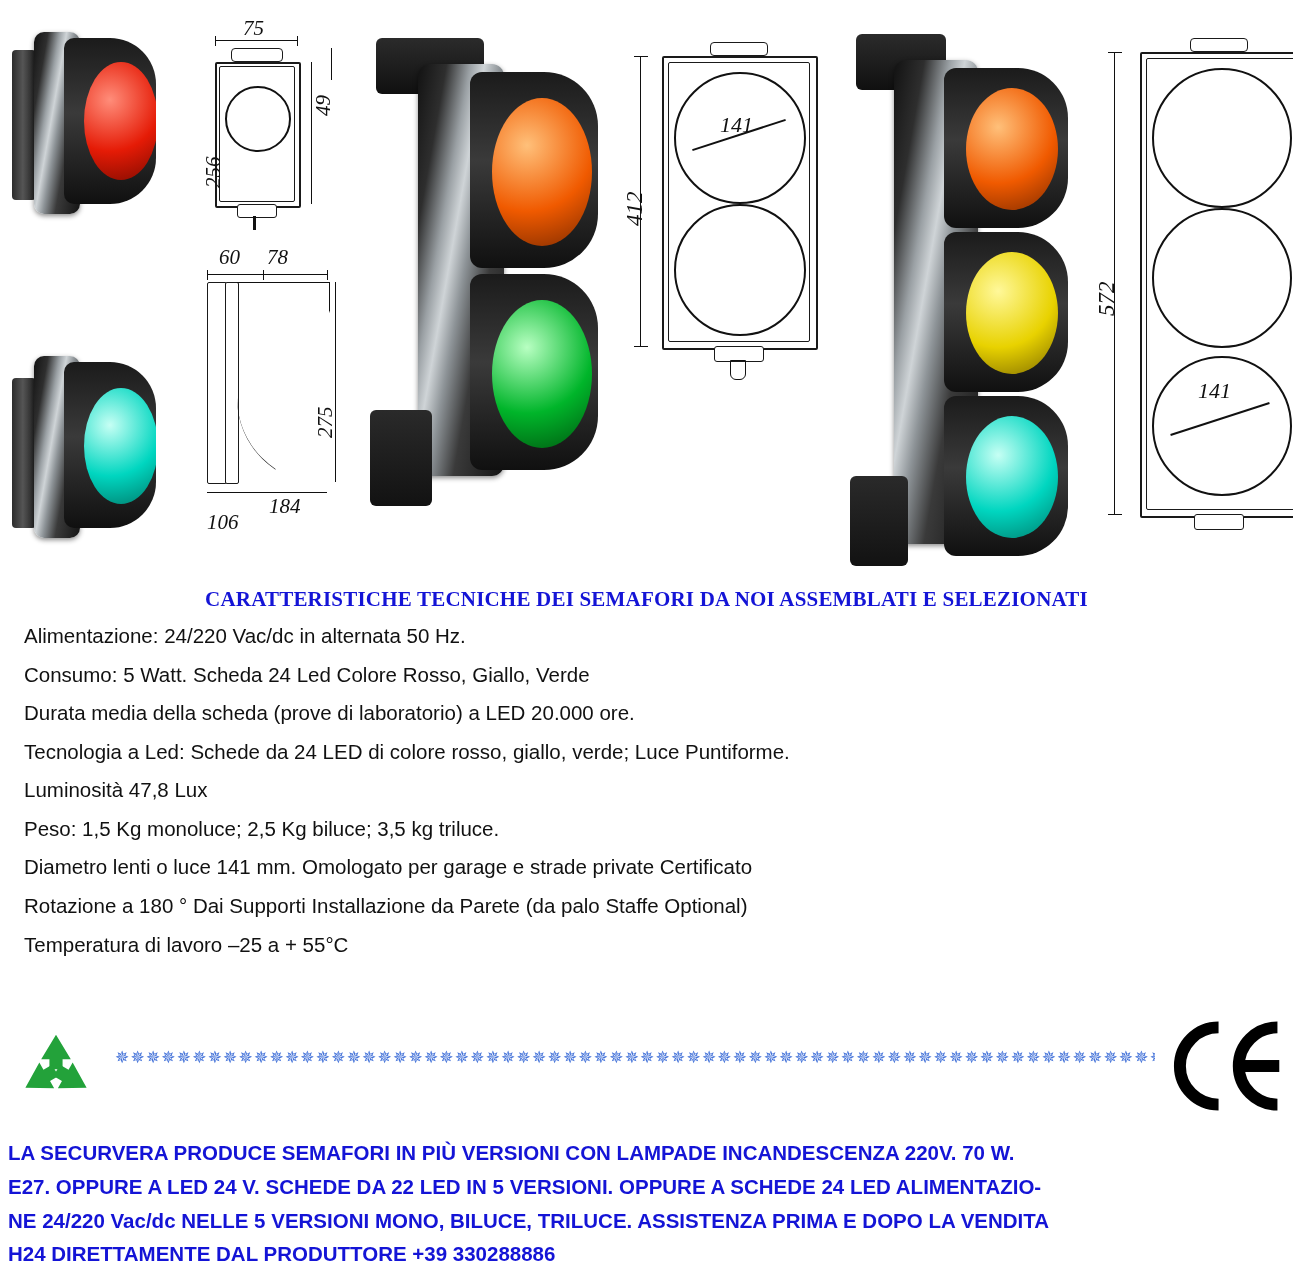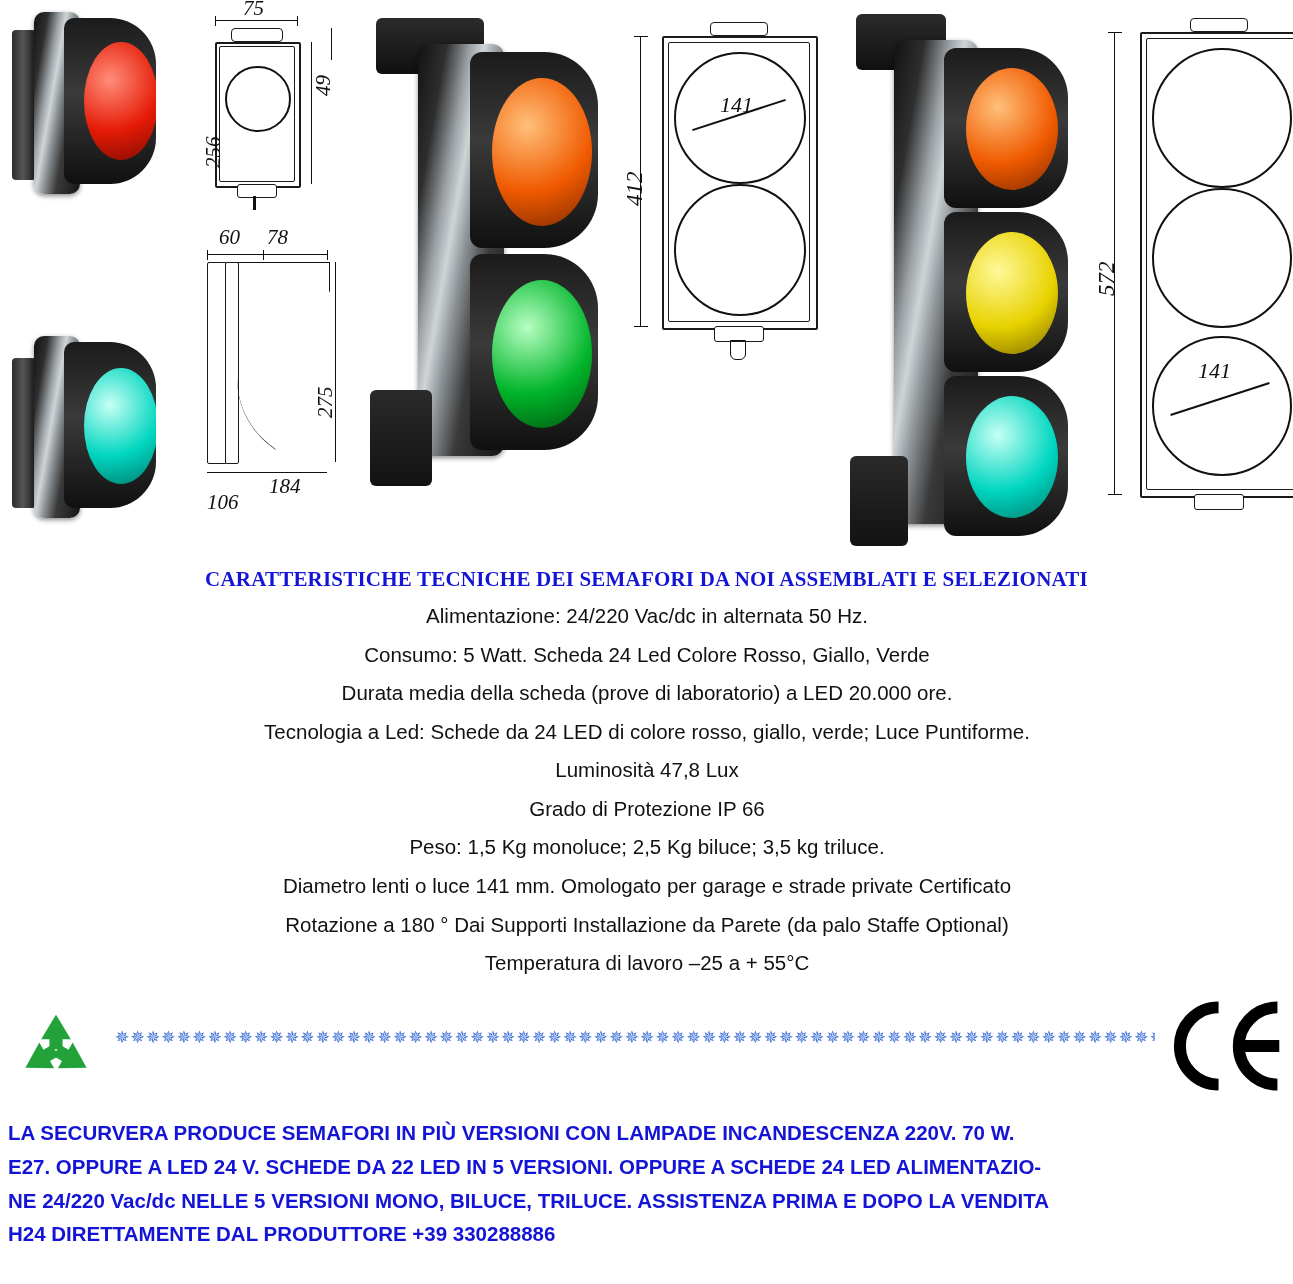--- a/index.html
+++ b/index.html
@@ -4,21 +4,21 @@
 <style>
   html,body{margin:0;padding:0;}
   body{
     width:1293px;height:1284px;background:#ffffff;
     font-family:"Liberation Sans", sans-serif;
     position:relative;overflow:hidden;
   }
   .sheet{position:relative;width:1293px;height:1284px;}
 
   
-  .images{position:relative;height:560px;width:1293px;}
+  .images{position:relative;height:560px;width:1293px;margin-top:20px;}
 
   
   .tl{position:absolute;}
   .bracket{
     position:absolute;left:0;top:0;width:26px;height:100%;
     background:linear-gradient(90deg,#2c2c2c,#555 45%,#1d1d1d);
     border-radius:3px;
   }
   .housing{
     position:absolute;border-radius:10px;
@@ -55,21 +55,21 @@
   .line{position:absolute;background:#111;}
   .vline{width:1px;}
   .hline{height:1px;}
 
   
   .title{
     position:absolute;top:567px;left:0;width:1293px;text-align:center;
     color:#1414d6;font-weight:bold;font-size:21px;
     font-family:"Liberation Serif",serif;letter-spacing:.2px;
   }
-  .specs{position:absolute;top:604px;left:12px;width:1270px;text-align:center;}
+  .specs{position:absolute;top:604px;left:24px;width:1270px;}
   .specs div{
     font-size:20.5px;color:#111;margin:0 0 15px 0;line-height:1.15;
     font-family:"Liberation Sans",sans-serif;
   }
 
   
   .recycle{position:absolute;left:14px;top:1013px;width:84px;height:74px;}
   .stars{
     position:absolute;left:115px;top:1027px;width:1040px;
     color:#3f6fd8;font-size:17px;letter-spacing:1.2px;overflow:hidden;white-space:nowrap;
@@ -206,21 +206,20 @@
   </div>
 
   <div class="title">CARATTERISTICHE TECNICHE DEI SEMAFORI DA NOI ASSEMBLATI E SELEZIONATI</div>
 
   <div class="specs">
     <div>Alimentazione: 24/220 Vac/dc in alternata 50 Hz.</div>
     <div>Consumo: 5 Watt. Scheda 24 Led Colore Rosso, Giallo, Verde</div>
     <div>Durata media della scheda (prove di laboratorio) a LED 20.000 ore.</div>
     <div>Tecnologia a Led: Schede da 24 LED di colore rosso, giallo, verde; Luce Puntiforme.</div>
     <div>Luminosità 47,8 Lux</div>
-    <div>Grado di Protezione IP 66</div>
     <div>Peso: 1,5 Kg monoluce; 2,5 Kg biluce; 3,5 kg triluce.</div>
     <div>Diametro lenti o luce 141 mm. Omologato per garage e strade private Certificato</div>
     <div>Rotazione a 180 ° Dai Supporti Installazione da Parete (da palo Staffe Optional)</div>
     <div>Temperatura di lavoro –25 a + 55°C</div>
   </div>
 
   <svg class="recycle" viewBox="0 0 100 90">
     <g fill="#23a23a">
       <path d="M50 2 L68 32 L58 32 L58 44 L42 44 L42 32 L32 32 Z" transform="rotate(0 50 45)"></path>
       <path d="M50 2 L68 32 L58 32 L58 44 L42 44 L42 32 L32 32 Z" transform="rotate(120 50 45)"></path>

